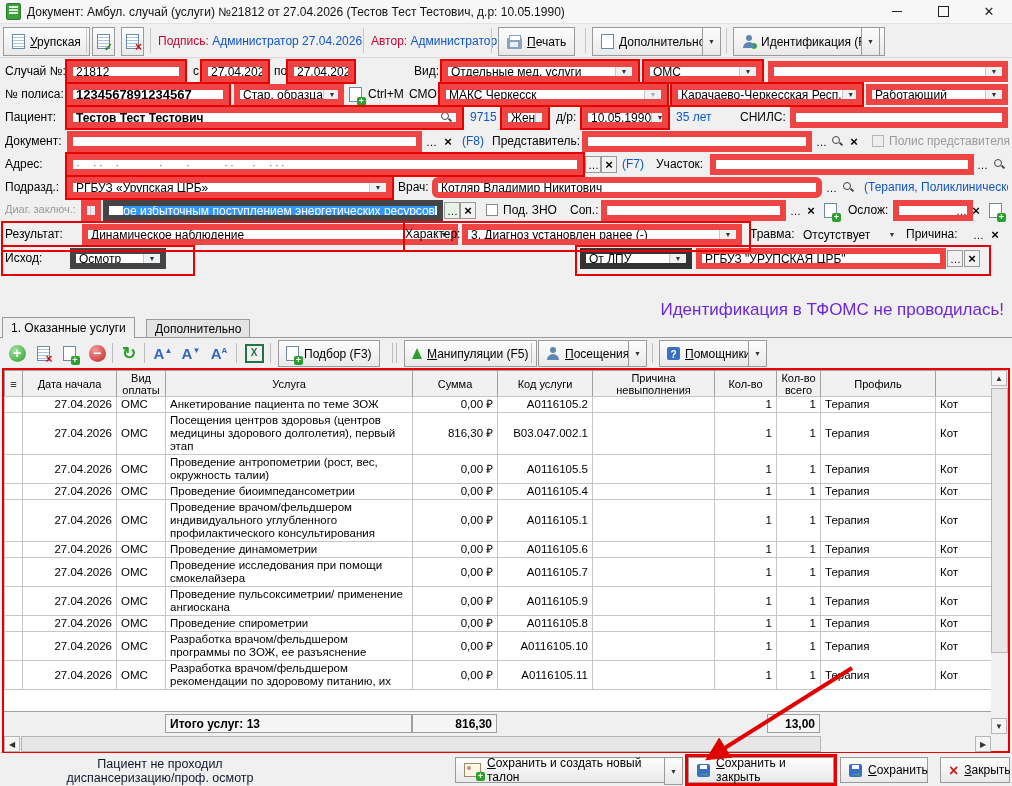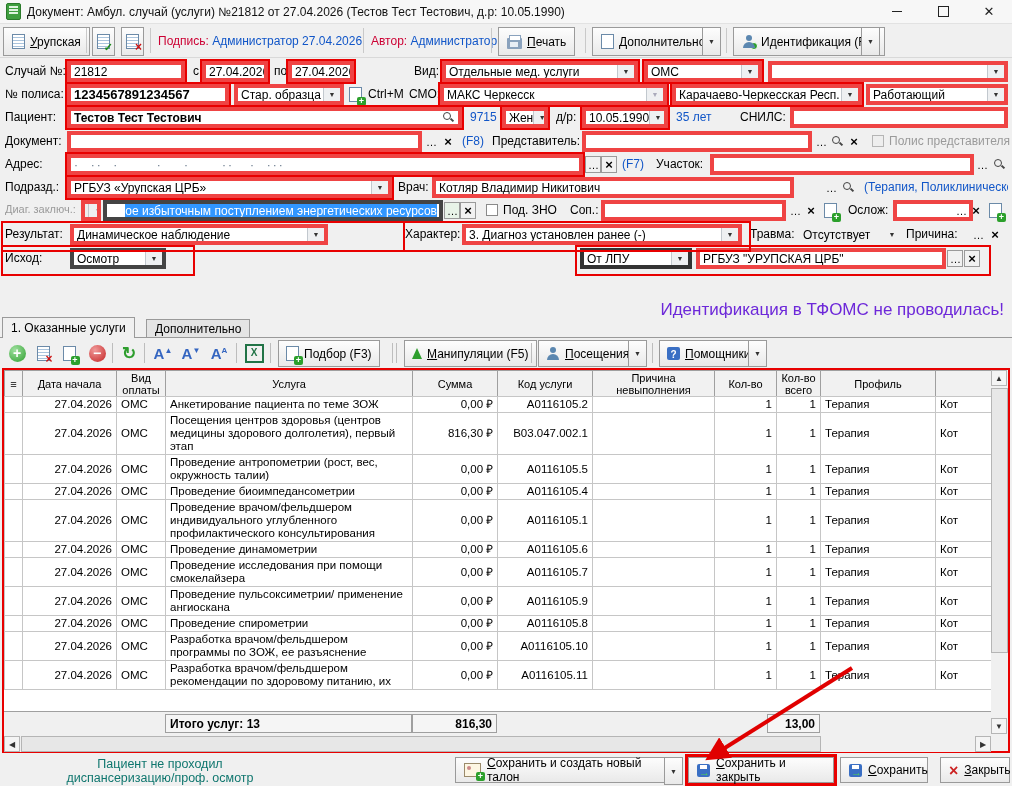--- a/index.html
+++ b/index.html
@@ -52,21 +52,21 @@
   .floppy::after{content:"→";position:absolute;left:2px;top:2px;color:#52d152;font-weight:bold;font-size:11px}
   .redx{color:#cc2222;font-weight:bold;font-size:16px;line-height:13px}
   .book{width:13px;height:13px;background:#3a6fc4;border-radius:2px;color:#fff;text-align:center}
   .book::after{content:"?";font-size:10px;font-weight:bold;line-height:13px}
   .flask{width:0;height:0;border-left:5px solid transparent;border-right:5px solid transparent;border-bottom:11px solid #2e9e2e}
   .card{width:15px;height:12px;border:1px solid #9a8a6a;background:#fdf6e3}
   .card::before{content:"";position:absolute;left:2px;top:2px;width:4px;height:4px;border-radius:50%;background:#c88}
   
   .frow{position:absolute;left:0;width:1012px;height:21px}
   .flabel{position:absolute;top:3px;font-size:12px;white-space:nowrap}
-  .fld,.tin{position:absolute;top:0;height:21px;border:4px solid #ef4444;background:#fff;box-sizing:border-box;font-size:12px}
+  .fld,.tin{position:absolute;top:0;height:21px;border:6px solid #ef4444;background:#fff;box-sizing:border-box;font-size:12px}
   .tin{font-family:"Liberation Sans",sans-serif;padding:0 3px}
   .fld{display:flex;align-items:center;padding-left:3px;overflow:hidden;white-space:nowrap}
   .fld .arr{margin-left:auto;width:16px;align-self:stretch;border-left:1px solid #c2c8ce;background:#eef0f2;display:flex;align-items:center;justify-content:center;flex:none}
   .fld .arr::after{content:"▼";font-size:7px;color:#333}
   .fld .arr.dis::after{color:#aab}
   .red{box-shadow:0 0 0 2px #e80000}
   .bold{font-weight:bold}
   .sbtn{position:absolute;top:2px;height:17px;width:16px;border:1px solid #9a9a9a;background:#f1f1f1;display:flex;align-items:center;justify-content:center;box-sizing:border-box}
   .sbtn.more::after{content:"…";font-size:11px;line-height:6px;letter-spacing:-1px}
   .sbtn.clear::after{content:"×";font-weight:bold;font-size:13px;line-height:11px}
@@ -110,21 +110,21 @@
   .gfoot{position:absolute;left:0;top:341px;width:987px;height:24px;background:#f0f0f0;border-top:1px solid #9f9f9f}
   .fbox{position:absolute;top:2px;height:19px;border:1px solid #9f9f9f;background:#f5f5f5;font-weight:bold;font-size:12px;
         display:flex;align-items:center;padding:0 4px;box-sizing:border-box}
   .hscroll{position:absolute;left:0;top:366px;width:987px;height:16px;background:#f0f0f0}
   .sq{position:absolute;top:0;width:16px;height:16px;border:1px solid #b5b5b5;background:#f4f4f4;display:flex;align-items:center;justify-content:center;font-size:8px;color:#333;box-sizing:border-box}
   .hthumb{position:absolute;left:17px;top:0;width:800px;height:16px;background:#e7e7e7;border:1px solid #b5b5b5;box-sizing:border-box}
   .vscroll{position:absolute;right:0;top:0;width:17px;height:365px;background:#f0f0f0}
   .vthumb{position:absolute;left:0;top:18px;width:17px;height:265px;background:#e7e7e7;border:1px solid #b5b5b5;box-sizing:border-box}
   
   .bottombar{left:0;top:755px;width:1012px;height:31px;background:#f0f0f0}
-  .bwarn{position:absolute;left:10px;top:2px;width:300px;text-align:center;color:#0f766e;font-size:12.5px;line-height:14px}
+  .bwarn{position:absolute;left:10px;top:2px;width:300px;text-align:center;color:#0f172a;font-size:12.5px;line-height:14px}
   .bbtn{position:absolute;top:2px;height:26px;border:1px solid #9a9a9a;background:linear-gradient(#fdfdfd,#e9e9e9);
         display:flex;align-items:center;gap:6px;padding:0 8px;font-size:12px;box-sizing:border-box}
   .warn-red{position:absolute;color:#6d28d9;font-size:17px;white-space:nowrap}
   .arrow-layer{position:absolute;left:0;top:0;width:1012px;height:786px;pointer-events:none;z-index:40}
 </style>
 </head>
 <body>
 
 <div class="abs titlebar">
   <span class="title-ico"></span>
@@ -287,21 +287,21 @@
     </span>
 </div>
 
 <div class="frow" style="top:177px">
   <span class="flabel" style="left:5px">Подразд.:</span>
   <div class="fld red" style="left:67px;width:325px">
       <span>РГБУЗ «Урупская ЦРБ»</span>
       <span class="arr"></span>
     </div>
   <span class="flabel" style="left:398px">Врач:</span>
-  <input class="tin" style="left: 432px; width: 362px;" value="Котляр Владимир Никитович">
+  <input class="tin" style="left: 432px; width: 390px; border-radius: 6px;" value="Котляр Владимир Никитович">
   <span class="sbtn more flat" style="left:823px"></span>
   <span class="sbtn flat" style="left:840px">
       <span class="ico mag"></span>
     </span>
   <span class="flabel val-blue" style="left:864px;white-space:nowrap;overflow:hidden;width:144px">(Терапия, Поликлиническое отдел</span>
 </div>
 
 <div class="frow" style="top:200px">
   <span class="flabel gray" style="left:5px;font-size:11px">Диаг. заключ.:</span>
   <div class="fld" style="left:81px;width:20px;background:#eee">
@@ -321,21 +321,21 @@
   <span class="ico doc plain badge-plus" style="position:absolute;left:824px;top:3px"></span>
   <span class="flabel" style="left:848px">Ослож:</span>
   <input class="tin" style="left: 893px; width: 80px;" value="">
   <span class="sbtn more flat" style="left:953px"></span>
   <span class="sbtn clear flat" style="left:968px"></span>
   <span class="ico doc plain badge-plus" style="position:absolute;left:989px;top:3px"></span>
 </div>
 
 <div class="frow" style="top:224px">
   <span class="flabel" style="left:5px">Результат:</span>
-  <div class="fld" style="left:70px;width:258px">
+  <div class="fld" style="left:82px;width:376px">
       <span>Динамическое наблюдение</span>
       <span class="arr"></span>
     </div>
   <span class="flabel" style="left:405px">Характер:</span>
   <div class="fld" style="left:462px;width:280px">
       <span>3. Диагноз установлен ранее (-)</span>
       <span class="arr"></span>
     </div>
   <span class="flabel" style="left:750px">Травма:</span>
   <div class="fld" style="left:800px;width:100px;border:none;background:transparent">

